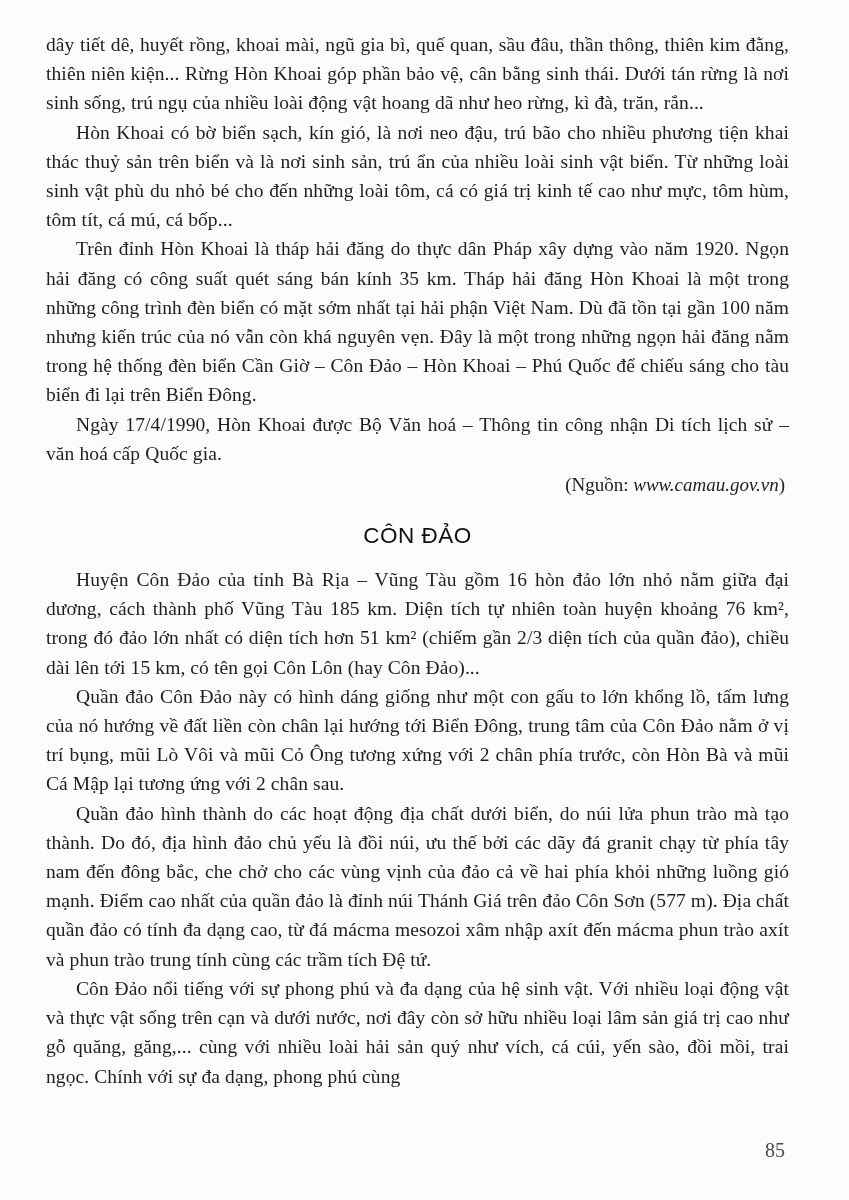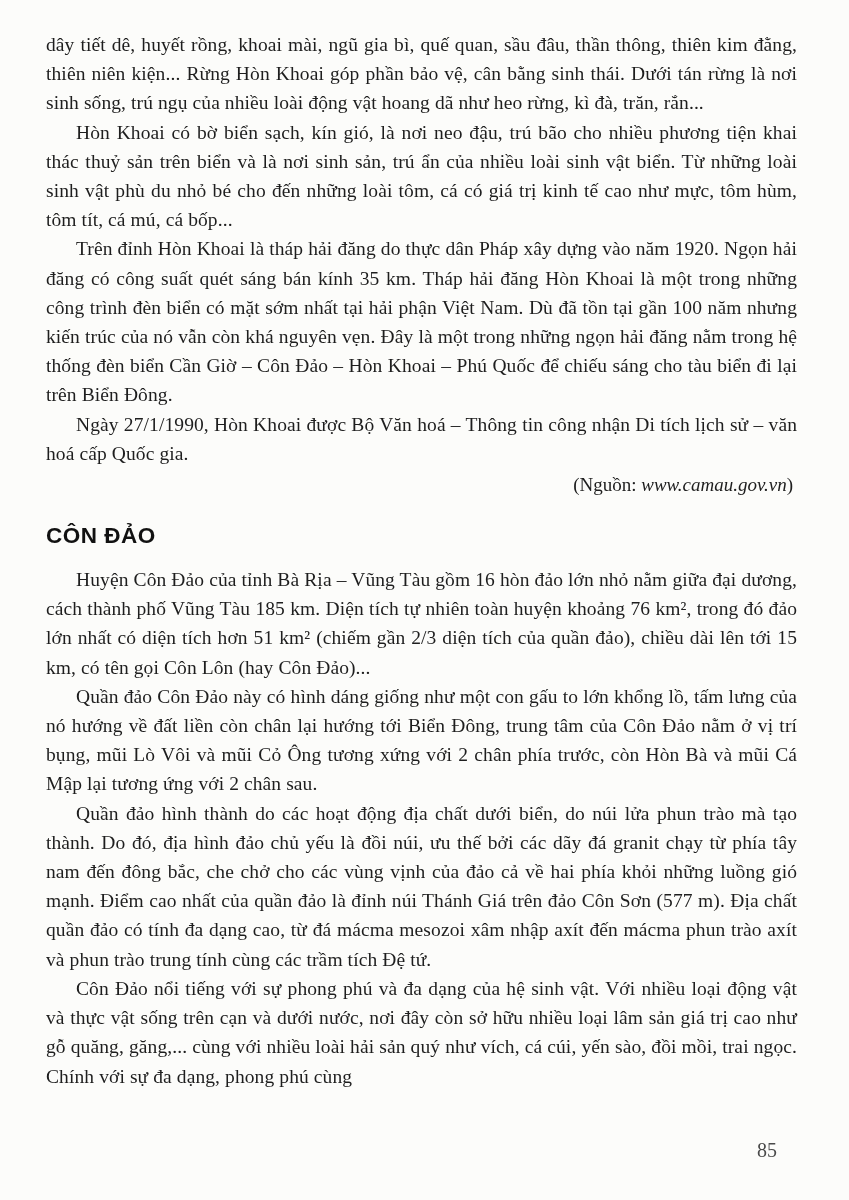--- a/index.html
+++ b/index.html
@@ -15,21 +15,21 @@
     background: #fcfcfa;
     box-sizing: border-box;
     font-family: "Liberation Serif", serif;
     color: #1e1e1e;
     overflow: hidden;
   }
   .content {
     position: absolute;
     top: 30px;
     left: 46px;
-    right: 52px;
+    right: 60px;
   }
   p.para {
     margin: 0;
     font-size: 19.5px;
     line-height: 29.2px;
     text-align: justify;
     text-indent: 30px;
     letter-spacing: 0.1px;
   }
   p.para.flush {
@@ -39,46 +39,46 @@
     margin: 3px 4px 17px 0;
     font-size: 19px;
     line-height: 28px;
     text-align: right;
   }
   p.source em {
     font-style: italic;
   }
   h1.heading {
     margin: 24px 0 16px 0;
-    text-align: left;
+    text-align: center;
     font-family: "Liberation Sans", sans-serif;
     font-size: 22.5px;
-    font-weight: bold;
+    font-weight: normal;
     letter-spacing: 0.5px;
     color: #111;
   }
   .page-number {
     position: absolute;
-    right: 72px;
+    right: 64px;
     bottom: 38px;
     font-size: 20px;
     color: #4a4a4a;
     font-family: "Liberation Serif", serif;
   }
 </style>
 </head>
 <body>
 
 <div class="page">
   <div class="content">
 
     <p class="para flush">dây tiết dê, huyết rồng, khoai mài, ngũ gia bì, quế quan, sầu đâu, thần thông, thiên kim đằng, thiên niên kiện... Rừng Hòn Khoai góp phần bảo vệ, cân bằng sinh thái. Dưới tán rừng là nơi sinh sống, trú ngụ của nhiều loài động vật hoang dã như heo rừng, kì đà, trăn, rắn...</p>
     <p class="para">Hòn Khoai có bờ biển sạch, kín gió, là nơi neo đậu, trú bão cho nhiều phương tiện khai thác thuỷ sản trên biển và là nơi sinh sản, trú ẩn của nhiều loài sinh vật biển. Từ những loài sinh vật phù du nhỏ bé cho đến những loài tôm, cá có giá trị kinh tế cao như mực, tôm hùm, tôm tít, cá mú, cá bốp...</p>
     <p class="para">Trên đỉnh Hòn Khoai là tháp hải đăng do thực dân Pháp xây dựng vào năm 1920. Ngọn hải đăng có công suất quét sáng bán kính 35 km. Tháp hải đăng Hòn Khoai là một trong những công trình đèn biển có mặt sớm nhất tại hải phận Việt Nam. Dù đã tồn tại gần 100 năm nhưng kiến trúc của nó vẫn còn khá nguyên vẹn. Đây là một trong những ngọn hải đăng nằm trong hệ thống đèn biển Cần Giờ – Côn Đảo – Hòn Khoai – Phú Quốc để chiếu sáng cho tàu biển đi lại trên Biển Đông.</p>
-    <p class="para">Ngày 27/1/1990, Hòn Khoai được Bộ Văn hoá – Thông tin công nhận Di tích lịch sử – văn hoá cấp Quốc gia.</p>
+    <p class="para">Ngày 17/4/1990, Hòn Khoai được Bộ Văn hoá – Thông tin công nhận Di tích lịch sử – văn hoá cấp Quốc gia.</p>
 
     <p class="source"><span>(Nguồn: </span><em>www.camau.gov.vn</em><span>)</span></p>
 
     <h1 class="heading">CÔN ĐẢO</h1>
 
     <p class="para">Huyện Côn Đảo của tỉnh Bà Rịa – Vũng Tàu gồm 16 hòn đảo lớn nhỏ nằm giữa đại dương, cách thành phố Vũng Tàu 185 km. Diện tích tự nhiên toàn huyện khoảng 76 km², trong đó đảo lớn nhất có diện tích hơn 51 km² (chiếm gần 2/3 diện tích của quần đảo), chiều dài lên tới 15 km, có tên gọi Côn Lôn (hay Côn Đảo)...</p>
     <p class="para">Quần đảo Côn Đảo này có hình dáng giống như một con gấu to lớn khổng lồ, tấm lưng của nó hướng về đất liền còn chân lại hướng tới Biển Đông, trung tâm của Côn Đảo nằm ở vị trí bụng, mũi Lò Vôi và mũi Cỏ Ông tương xứng với 2 chân phía trước, còn Hòn Bà và mũi Cá Mập lại tương ứng với 2 chân sau.</p>
     <p class="para">Quần đảo hình thành do các hoạt động địa chất dưới biển, do núi lửa phun trào mà tạo thành. Do đó, địa hình đảo chủ yếu là đồi núi, ưu thế bởi các dãy đá granit chạy từ phía tây nam đến đông bắc, che chở cho các vùng vịnh của đảo cả về hai phía khỏi những luồng gió mạnh. Điểm cao nhất của quần đảo là đỉnh núi Thánh Giá trên đảo Côn Sơn (577 m). Địa chất quần đảo có tính đa dạng cao, từ đá mácma mesozoi xâm nhập axít đến mácma phun trào axít và phun trào trung tính cùng các trầm tích Đệ tứ.</p>
     <p class="para">Côn Đảo nổi tiếng với sự phong phú và đa dạng của hệ sinh vật. Với nhiều loại động vật và thực vật sống trên cạn và dưới nước, nơi đây còn sở hữu nhiều loại lâm sản giá trị cao như gỗ quăng, găng,... cùng với nhiều loài hải sản quý như vích, cá cúi, yến sào, đồi mồi, trai ngọc. Chính với sự đa dạng, phong phú cùng</p>
 

